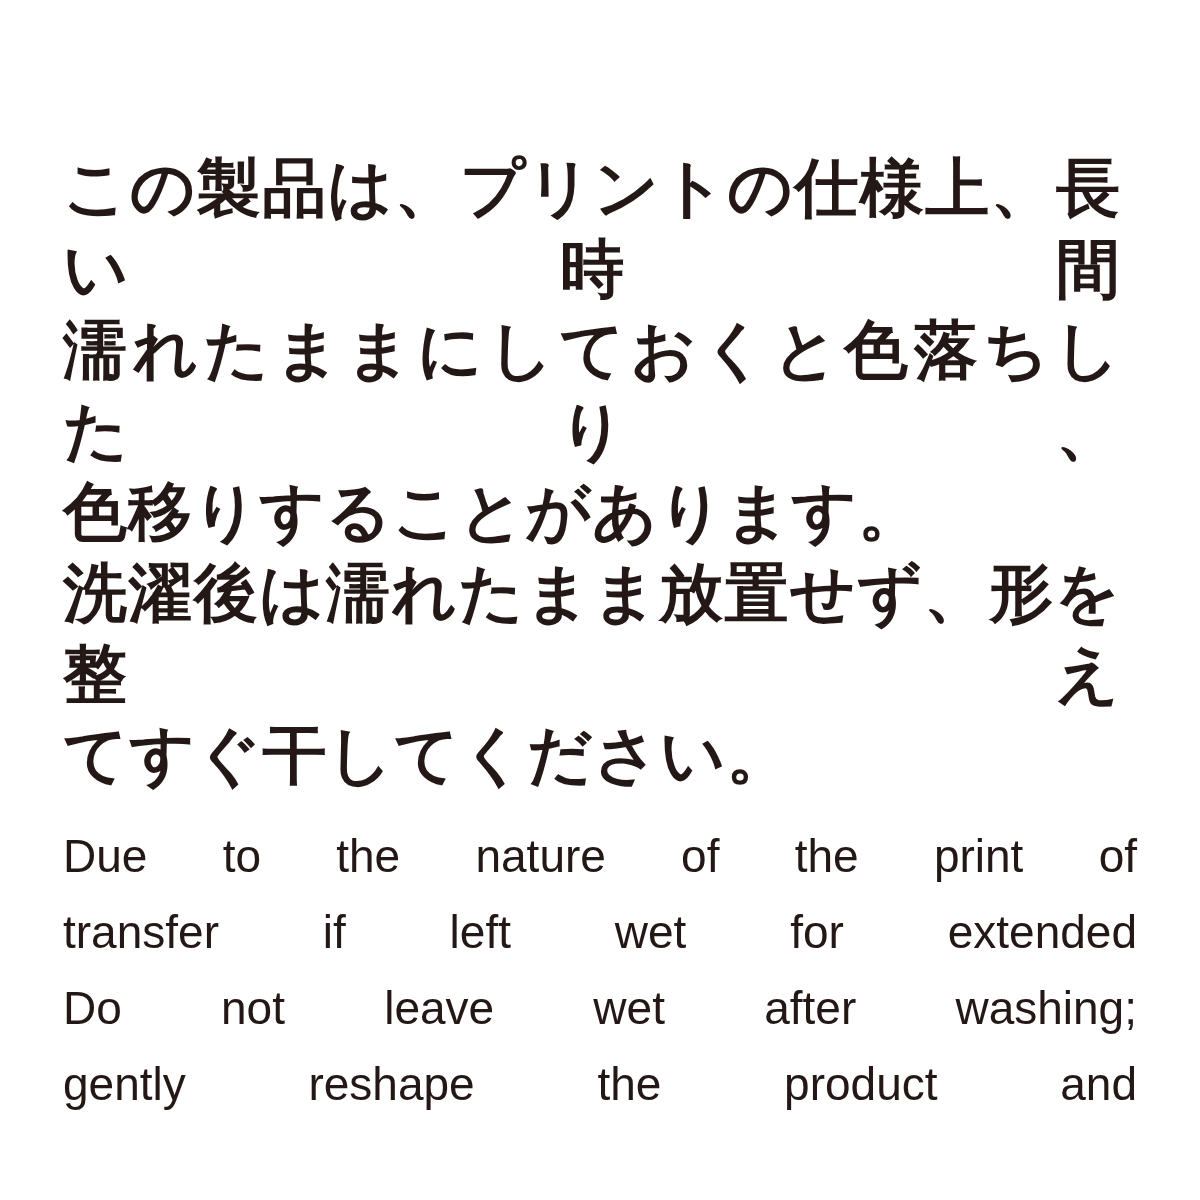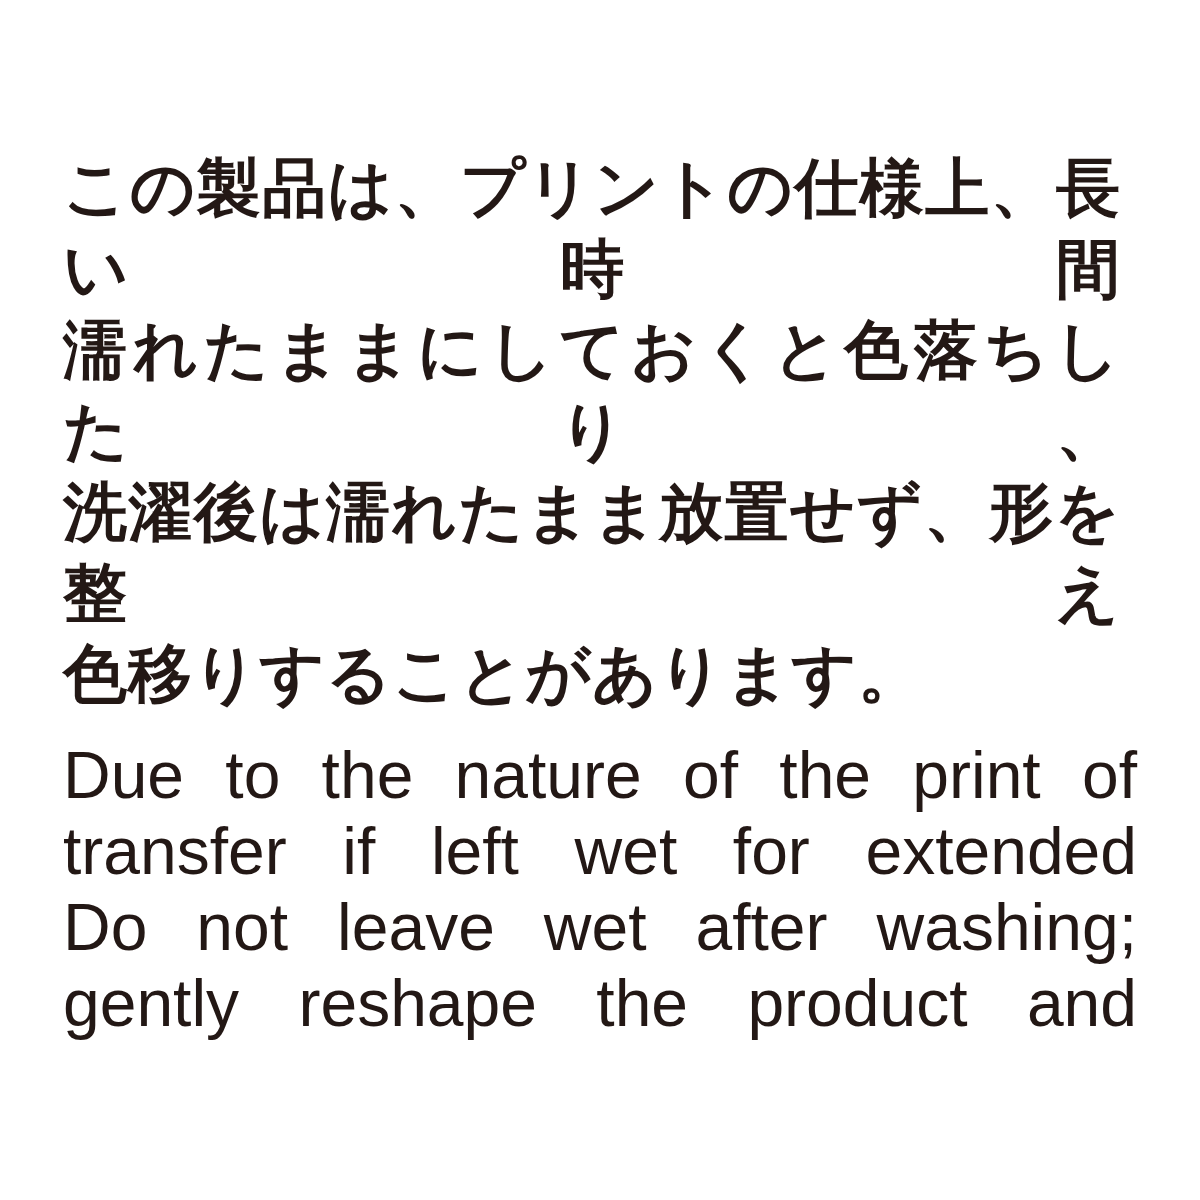--- a/index.html
+++ b/index.html
@@ -35,40 +35,41 @@
   }
   .jp-line.fill {
     text-align-last: justify;
     white-space: normal;
   }
   .en-block {
     margin-top: 22px;
   }
   .en-line {
     color: #231815;
-    font-size: 66px;
+    font-size: 46px;
     line-height: 76px;
     font-weight: 400;
     letter-spacing: 0px;
     text-align: justify;
   }
   .en-line.fill {
     text-align-last: justify;
   }
 </style>
 </head>
 <body>
 
 <div class="care-label">
 
   <div class="jp-block">
     <div class="jp-line fill">この製品は、プリントの仕様上、長い時間</div>
     <div class="jp-line fill">濡れたままにしておくと色落ちしたり、</div>
+    <div class="jp-line">色移りすることがあります。</div>
     <div class="jp-line fill">洗濯後は濡れたまま放置せず、形を整え</div>
-    <div class="jp-line">色移りすることがあります。</div>
+    <div class="jp-line">てすぐ干してください。</div>
   </div>
 
   <div class="en-block">
     <div class="en-line fill">Due to the nature of the print of</div>
     <div class="en-line fill">transfer if left wet for extended</div>
     <div class="en-line fill">Do not leave wet after washing;</div>
     <div class="en-line fill">gently reshape the product and</div>
 
   </div>
 

